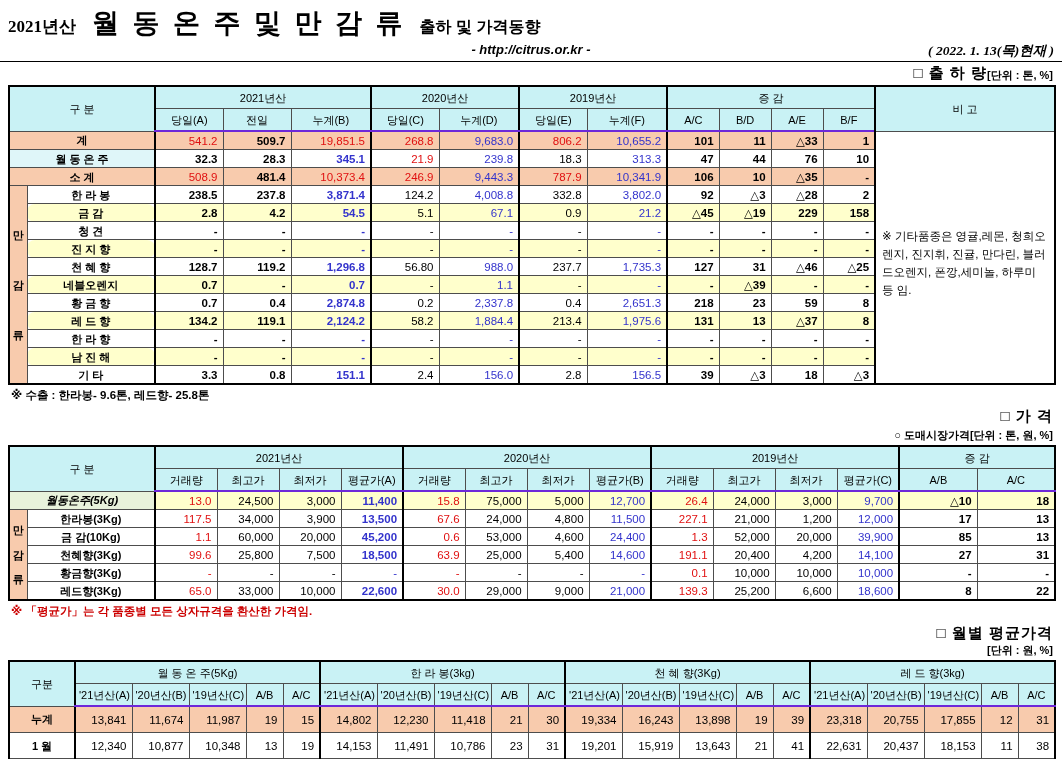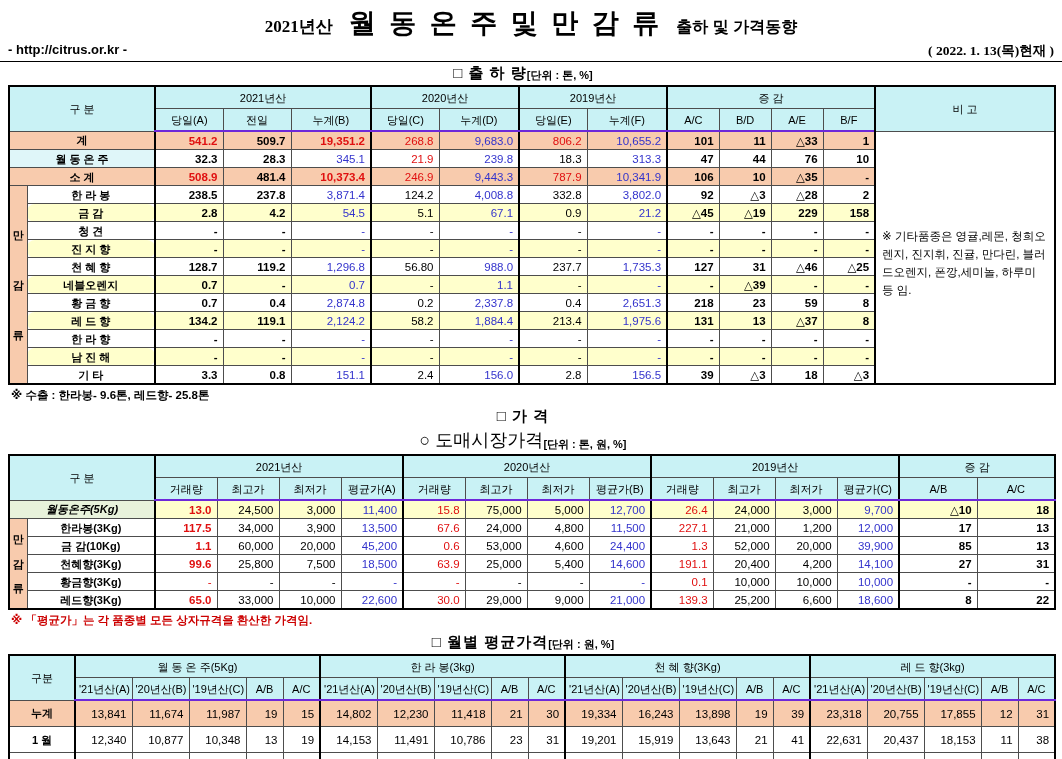--- a/index.html
+++ b/index.html
@@ -3,57 +3,57 @@
 <meta charset="utf-8">
 <style>
   html,body{margin:0;padding:0;background:#fff;}
   body{
     width:1062px;height:759px;box-sizing:border-box;
     padding:6px 8px 0 8px;
     font-family:"Liberation Sans","DejaVu Sans",sans-serif;
     font-size:11px;color:#000;overflow:hidden;
   }
   
-  .titlebar{text-align:center;line-height:34px;height:34px;white-space:nowrap;}
+  .titlebar{line-height:34px;height:34px;white-space:nowrap;}
   .t-year{font-family:"Liberation Serif","DejaVu Serif",serif;font-size:17px;font-weight:bold;margin-right:16px;}
   .t-main{font-size:27px;font-weight:800;letter-spacing:3px;}
   .t-tail{font-size:16px;font-weight:bold;margin-left:14px;}
-  .urlrow{position:relative;height:19px;line-height:19px;}
+  .urlrow{position:relative;text-align:center;height:19px;line-height:19px;font-style:italic;}
   .url{font-size:13px;font-weight:bold;}
   .daterow{position:absolute;right:0;top:1px;font-family:"Liberation Serif","DejaVu Serif",serif;font-size:13.5px;font-weight:bold;margin-left:6px;}
   hr.rule{border:0;border-top:1px solid #000;margin:2px -8px 1px -8px;}
   
-  .secrow{display:flex;justify-content:center;align-items:flex-end;margin:2px 17px 2px 1px;}
+  .secrow{display:flex;justify-content:flex-end;align-items:flex-end;margin:2px 1px 2px 1px;}
   .sec-title{font-size:15px;font-weight:bold;letter-spacing:1px;}
-  .sec-sub{font-size:18px;font-weight:normal;}
+  .sec-sub{font-size:11px;font-weight:bold;}
   .unit{font-size:11px;font-weight:bold;}
   
   table{border-collapse:collapse;table-layout:fixed;width:1046px;}
   table.tbl{border:2px solid #000;}
   th,td{border:1px solid #4d4d4d;padding:0 3px;height:17px;line-height:16px;
         overflow:hidden;white-space:nowrap;font-size:11px;}
   th{background:#c9f2f5;font-weight:normal;text-align:center;height:21px;}
   thead tr:last-child th{border-bottom:2px solid #6d28d9;}
   td.num{text-align:right;padding-right:5px;font-size:11.5px;}
   td.rowlabel{text-align:center;font-weight:bold;}
   td.grouped{border-left:1px dashed #999;border-radius:8px;}
   .gsep{border-left:2px solid #000 !important;}
   tr.bg-peach td{background:#F8CBAD;}
   tr.bg-yellow td{background:#FFFFCC;}
   td.strip{background:#F8CBAD !important;text-align:center;vertical-align:middle;font-weight:bold;padding:0;}
   td.strip div{display:flex;flex-direction:column;justify-content:space-evenly;align-items:center;}
   td.lbl-cyan{background:#dff6f9 !important;}
   td.lbl-green{background:#e8f2db !important;font-style:italic;}
   td.remark{background:#fff !important;text-align:left;vertical-align:middle;
             white-space:normal;line-height:1.55;padding:15px 4px 2px 6px;font-size:11.5px;font-weight:normal;}
-  .rb{color:#e01010;font-weight:bold;}
+  .rb{color:#e01010;font-weight:normal;}
   .r{color:#e01010;}
   .b{font-weight:bold;}
   .bl{color:#3333cc;}
-  .blb{color:#3333cc;font-weight:normal;}
+  .blb{color:#3333cc;font-weight:bold;}
   .monthly td{height:25px;line-height:24px;}
   .monthly th{height:21px;}
   
   .fn{font-weight:bold;font-size:11.5px;margin:3px 0 2px 3px;}
   .fn-red{color:#cc0000;}
 </style>
 </head>
 <body>
 
 <div class="titlebar">
@@ -108,21 +108,21 @@
       <th>B/D</th>
       <th>A/E</th>
       <th>B/F</th>
     </tr>
   </thead>
   <tbody>
       <tr class="bg-peach">
         <td colspan="2" class="rowlabel">계</td>
         <td class="num rb gsep">541.2</td>
         <td class="num b">509.7</td>
-        <td class="num rb">19,351.2</td>
+        <td class="num rb">19,851.5</td>
         <td class="num r gsep">268.8</td>
         <td class="num bl">9,683.0</td>
         <td class="num r gsep">806.2</td>
         <td class="num bl">10,655.2</td>
         <td class="num b gsep">101</td>
         <td class="num b">11</td>
         <td class="num b">△33</td>
         <td class="num b">1</td>
         <td rowspan="14" class="remark gsep">※ 기타품종은 영귤,레몬, 청희오렌지, 진지휘, 진귤, 만다린, 블러드오렌지, 폰깡,세미놀, 하루미 등 임.</td>
       </tr>
@@ -478,21 +478,21 @@
         <td class="num">25,200</td>
         <td class="num">6,600</td>
         <td class="num bl">18,600</td>
         <td class="num b gsep">8</td>
         <td class="num b">22</td>
       </tr>
     </tbody>
 </table>
 <div class="fn fn-red">※ 「평균가」는 각 품종별 모든 상자규격을 환산한 가격임.</div>
 
-<div class="secrow" style="margin-top:5px;">
+<div class="secrow" style="margin-top:5px;flex-direction:column;">
   <span class="sec-title">□ 월별 평균가격</span>
   <span class="unit">[단위 : 원, %]</span>
 </div>
 
 <table class="tbl monthly">
   <colgroup>
     <col style="width:66px">
     <col style="width:57px">
       <col style="width:57px">
       <col style="width:57px">

